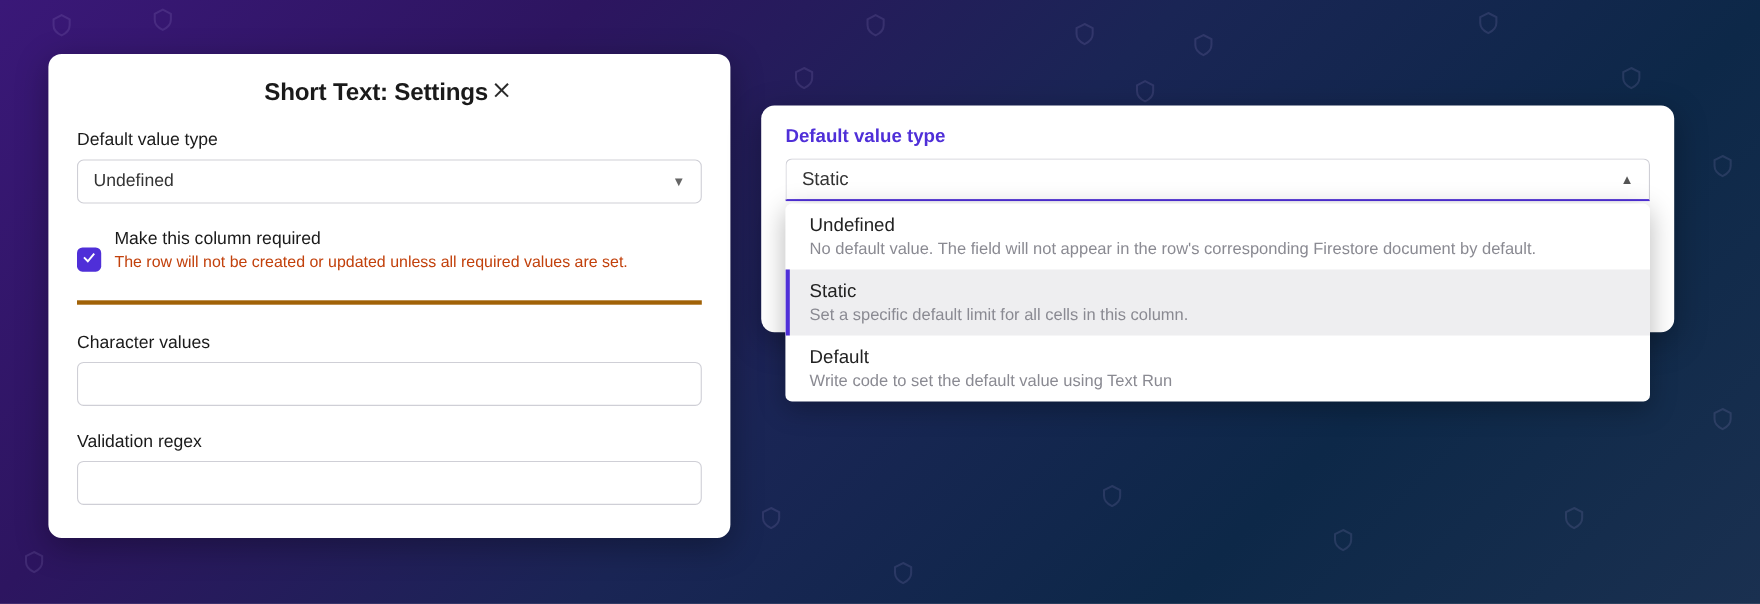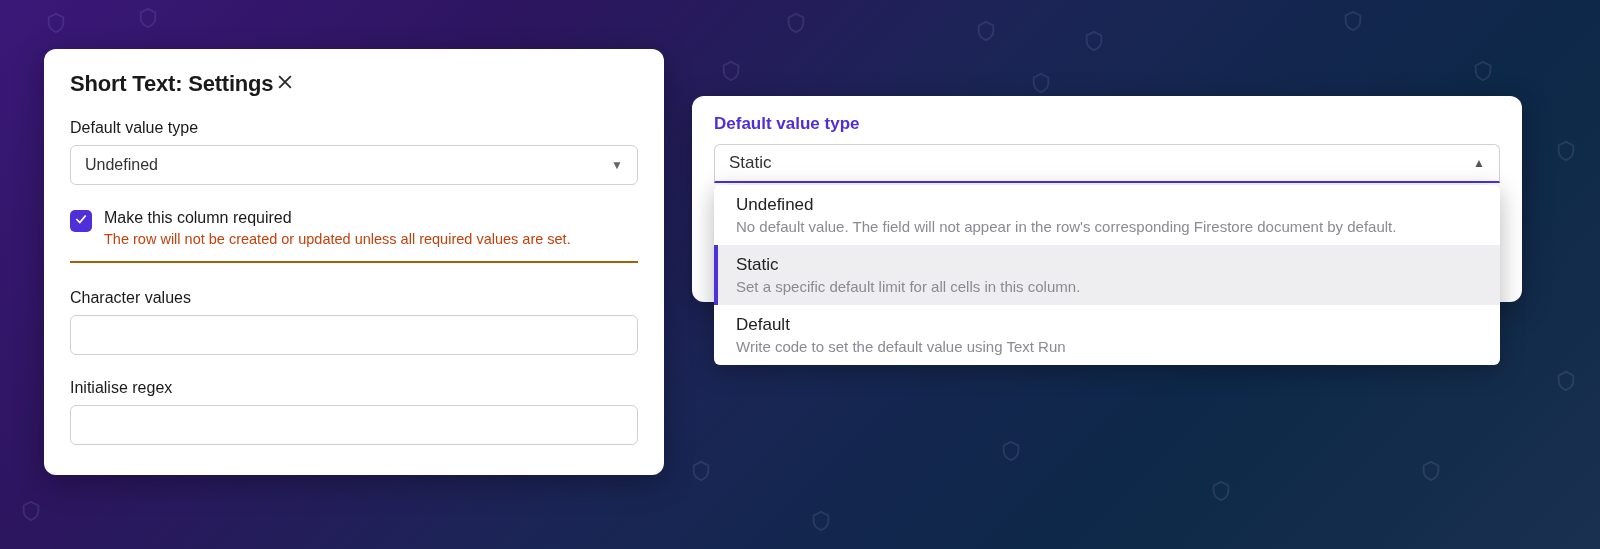--- a/index.html
+++ b/index.html
@@ -27,21 +27,21 @@
       left: 44px;
       top: 49px;
       width: 620px;
       background: #fff;
       border-radius: 12px;
       padding: 22px 26px 30px 26px;
       box-shadow: 0 8px 30px rgba(0,0,0,0.3);
     }
     .panel-header {
       display: flex;
-      justify-content: flex-start;
+      justify-content: center;
       align-items: center;
       margin-bottom: 22px;
     }
     .panel-title {
       font-size: 22px;
       font-weight: 700;
       color: #1a1a1a;
       letter-spacing: -0.2px;
     }
     .close-btn {
@@ -69,25 +69,25 @@
       display: flex;
       justify-content: space-between;
       align-items: center;
       cursor: pointer;
       background: #fff;
     }
     .select-box .caret { color: #666; font-size: 12px; }
 
     .checkbox-row {
       display: flex;
-      align-items: flex-start;
+      align-items: flex-end;
       gap: 12px;
       margin-top: 22px;
-      padding-bottom: 14px;
-      border-bottom: 2px solid #a16207;
+      padding-bottom: 26px;
+      border-bottom: 4px solid #a16207;
       margin-bottom: 26px;
     }
     .checkbox-box {
       width: 22px; height: 22px;
       border-radius: 5px;
       background: #4f2fd8;
       display: flex; align-items: center; justify-content: center;
       flex-shrink: 0;
       cursor: pointer;
       margin-top: 1px;
@@ -264,21 +264,21 @@
       <div class="checkbox-desc">The row will not be created or updated unless all required values are set.</div>
     </div>
   </div>
 
   <div class="field-group">
     <label class="field-label">Character values</label>
     <input class="text-input" type="text" value="" style="">
   </div>
 
   <div class="field-group" style="margin-bottom:0;">
-    <label class="field-label">Initialise regex</label>
+    <label class="field-label">Validation regex</label>
     <input class="text-input" type="text" value="" style="">
   </div>
 </div>
 
 <div class="dropdown-panel">
   <label class="dd-label">Default value type</label>
   <div class="dd-select">
     <span>Static</span>
     <span class="caret-up">▲</span>
   </div>

